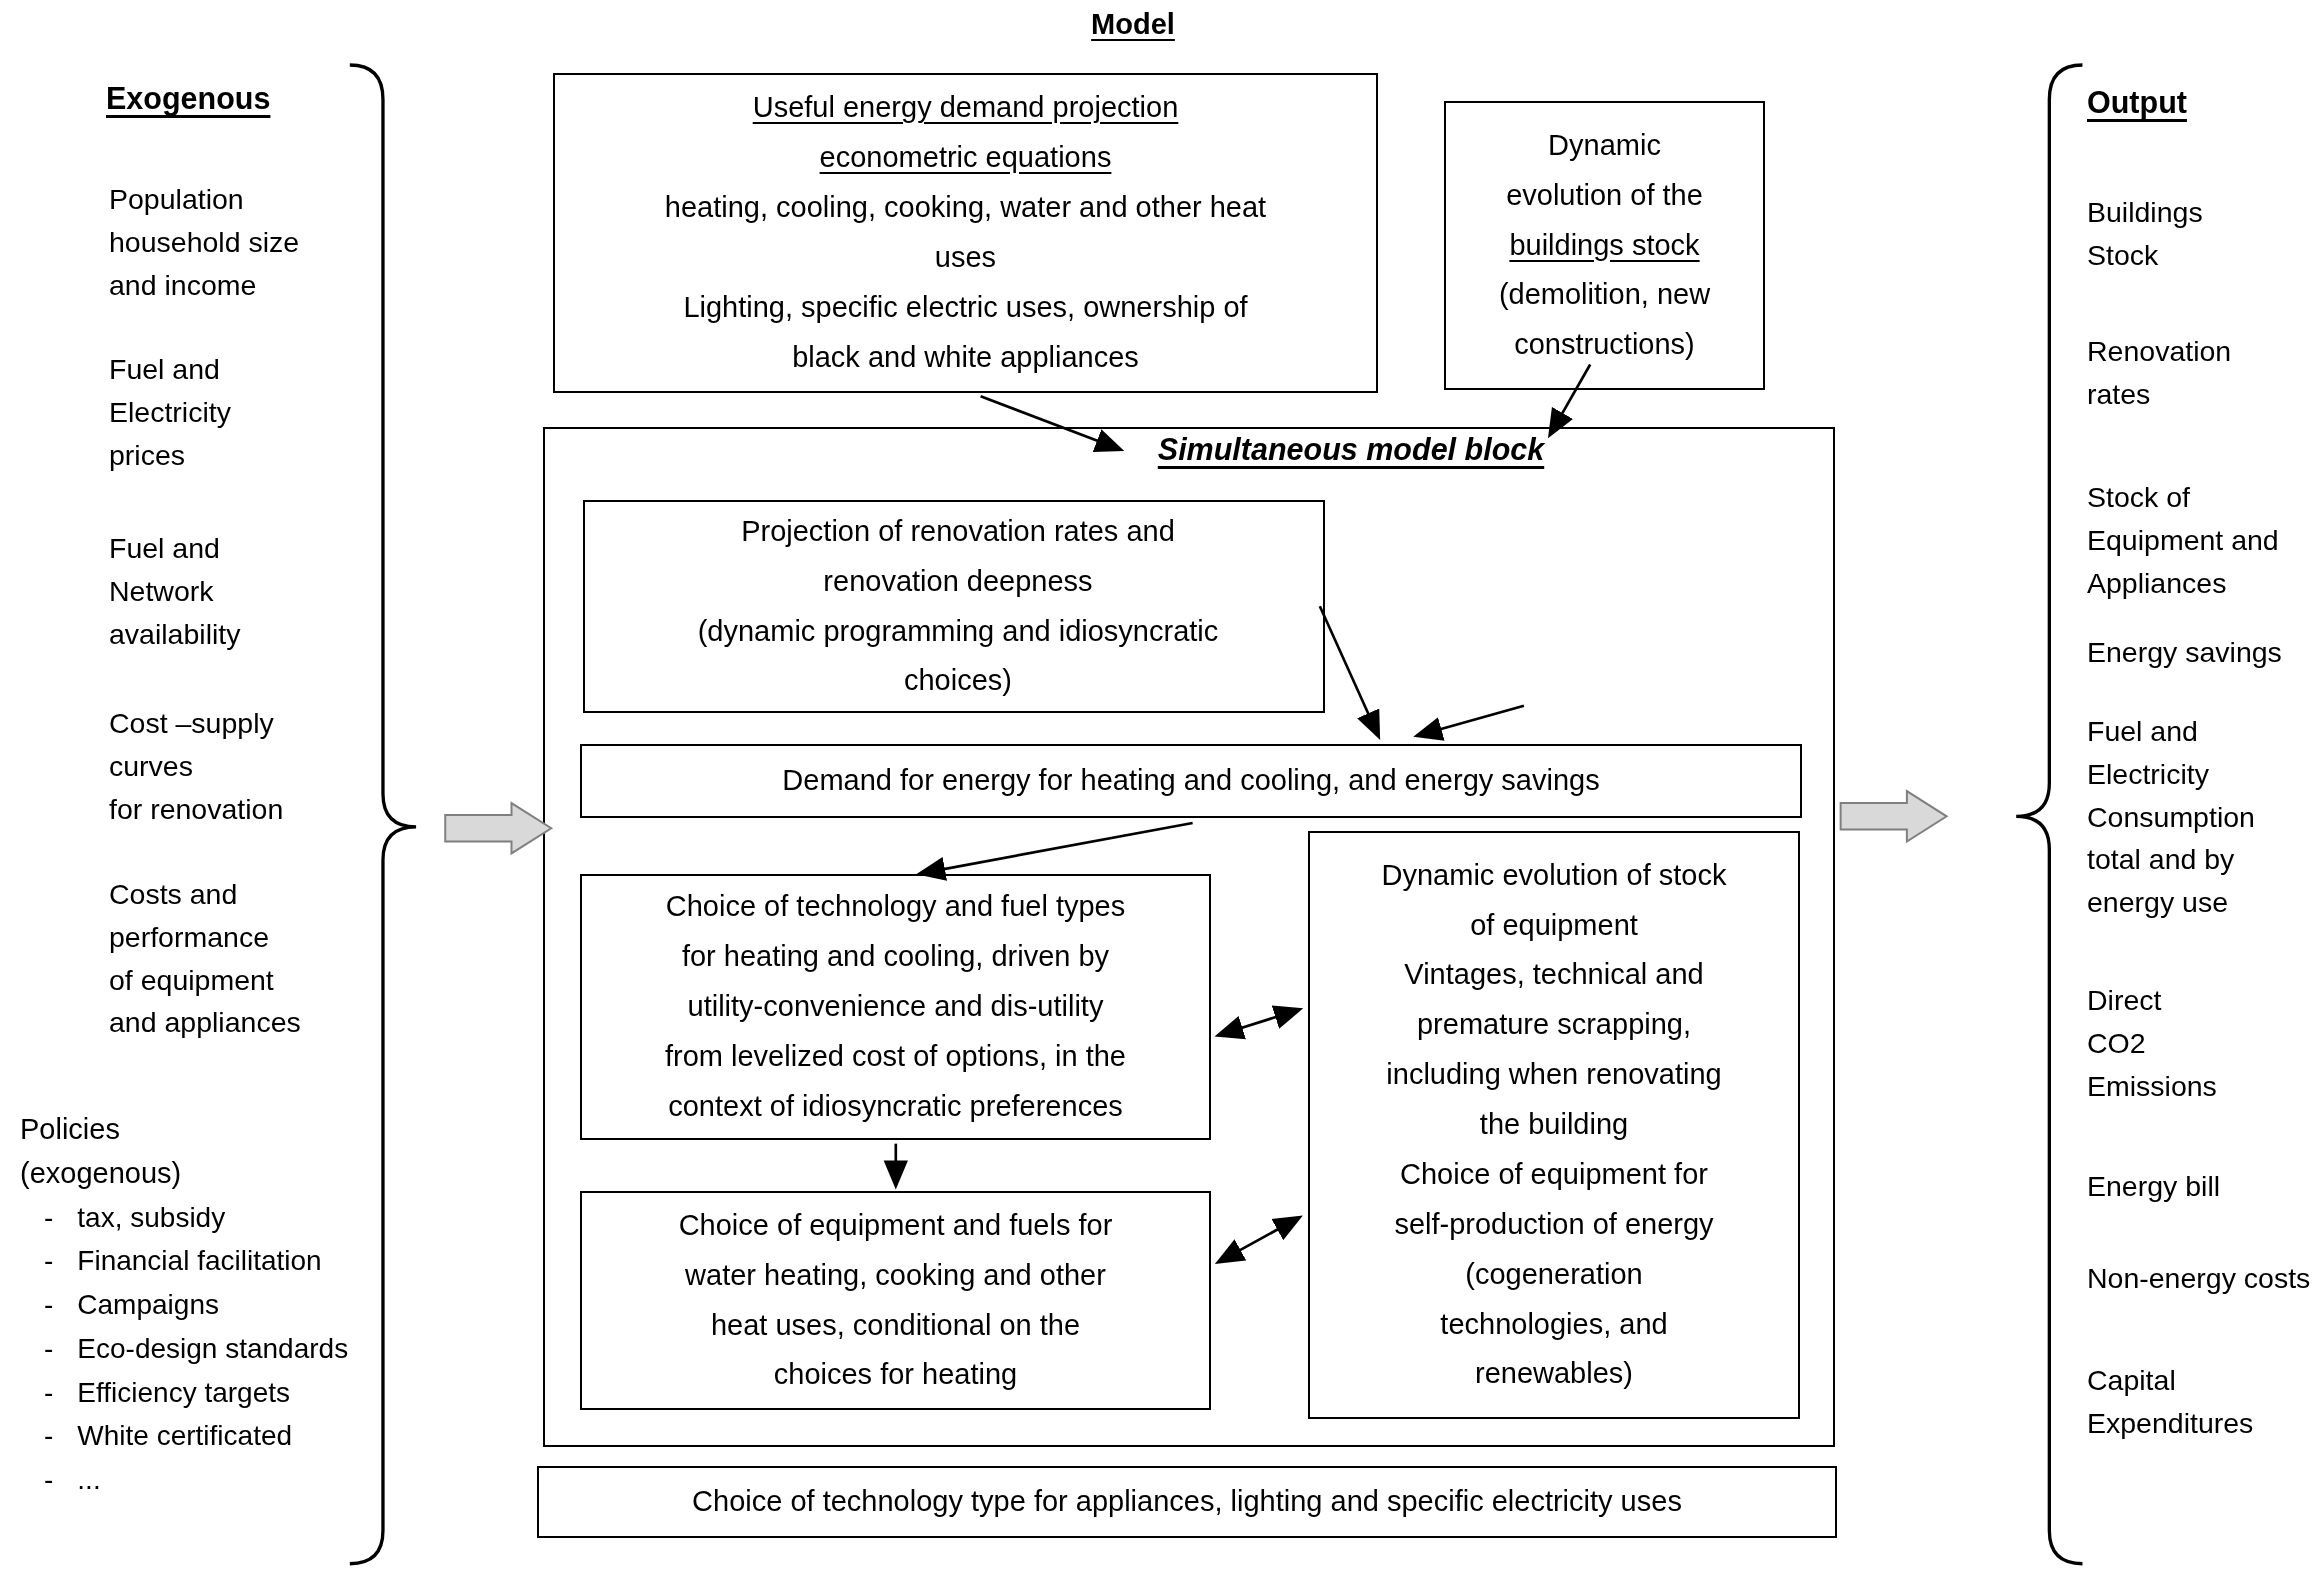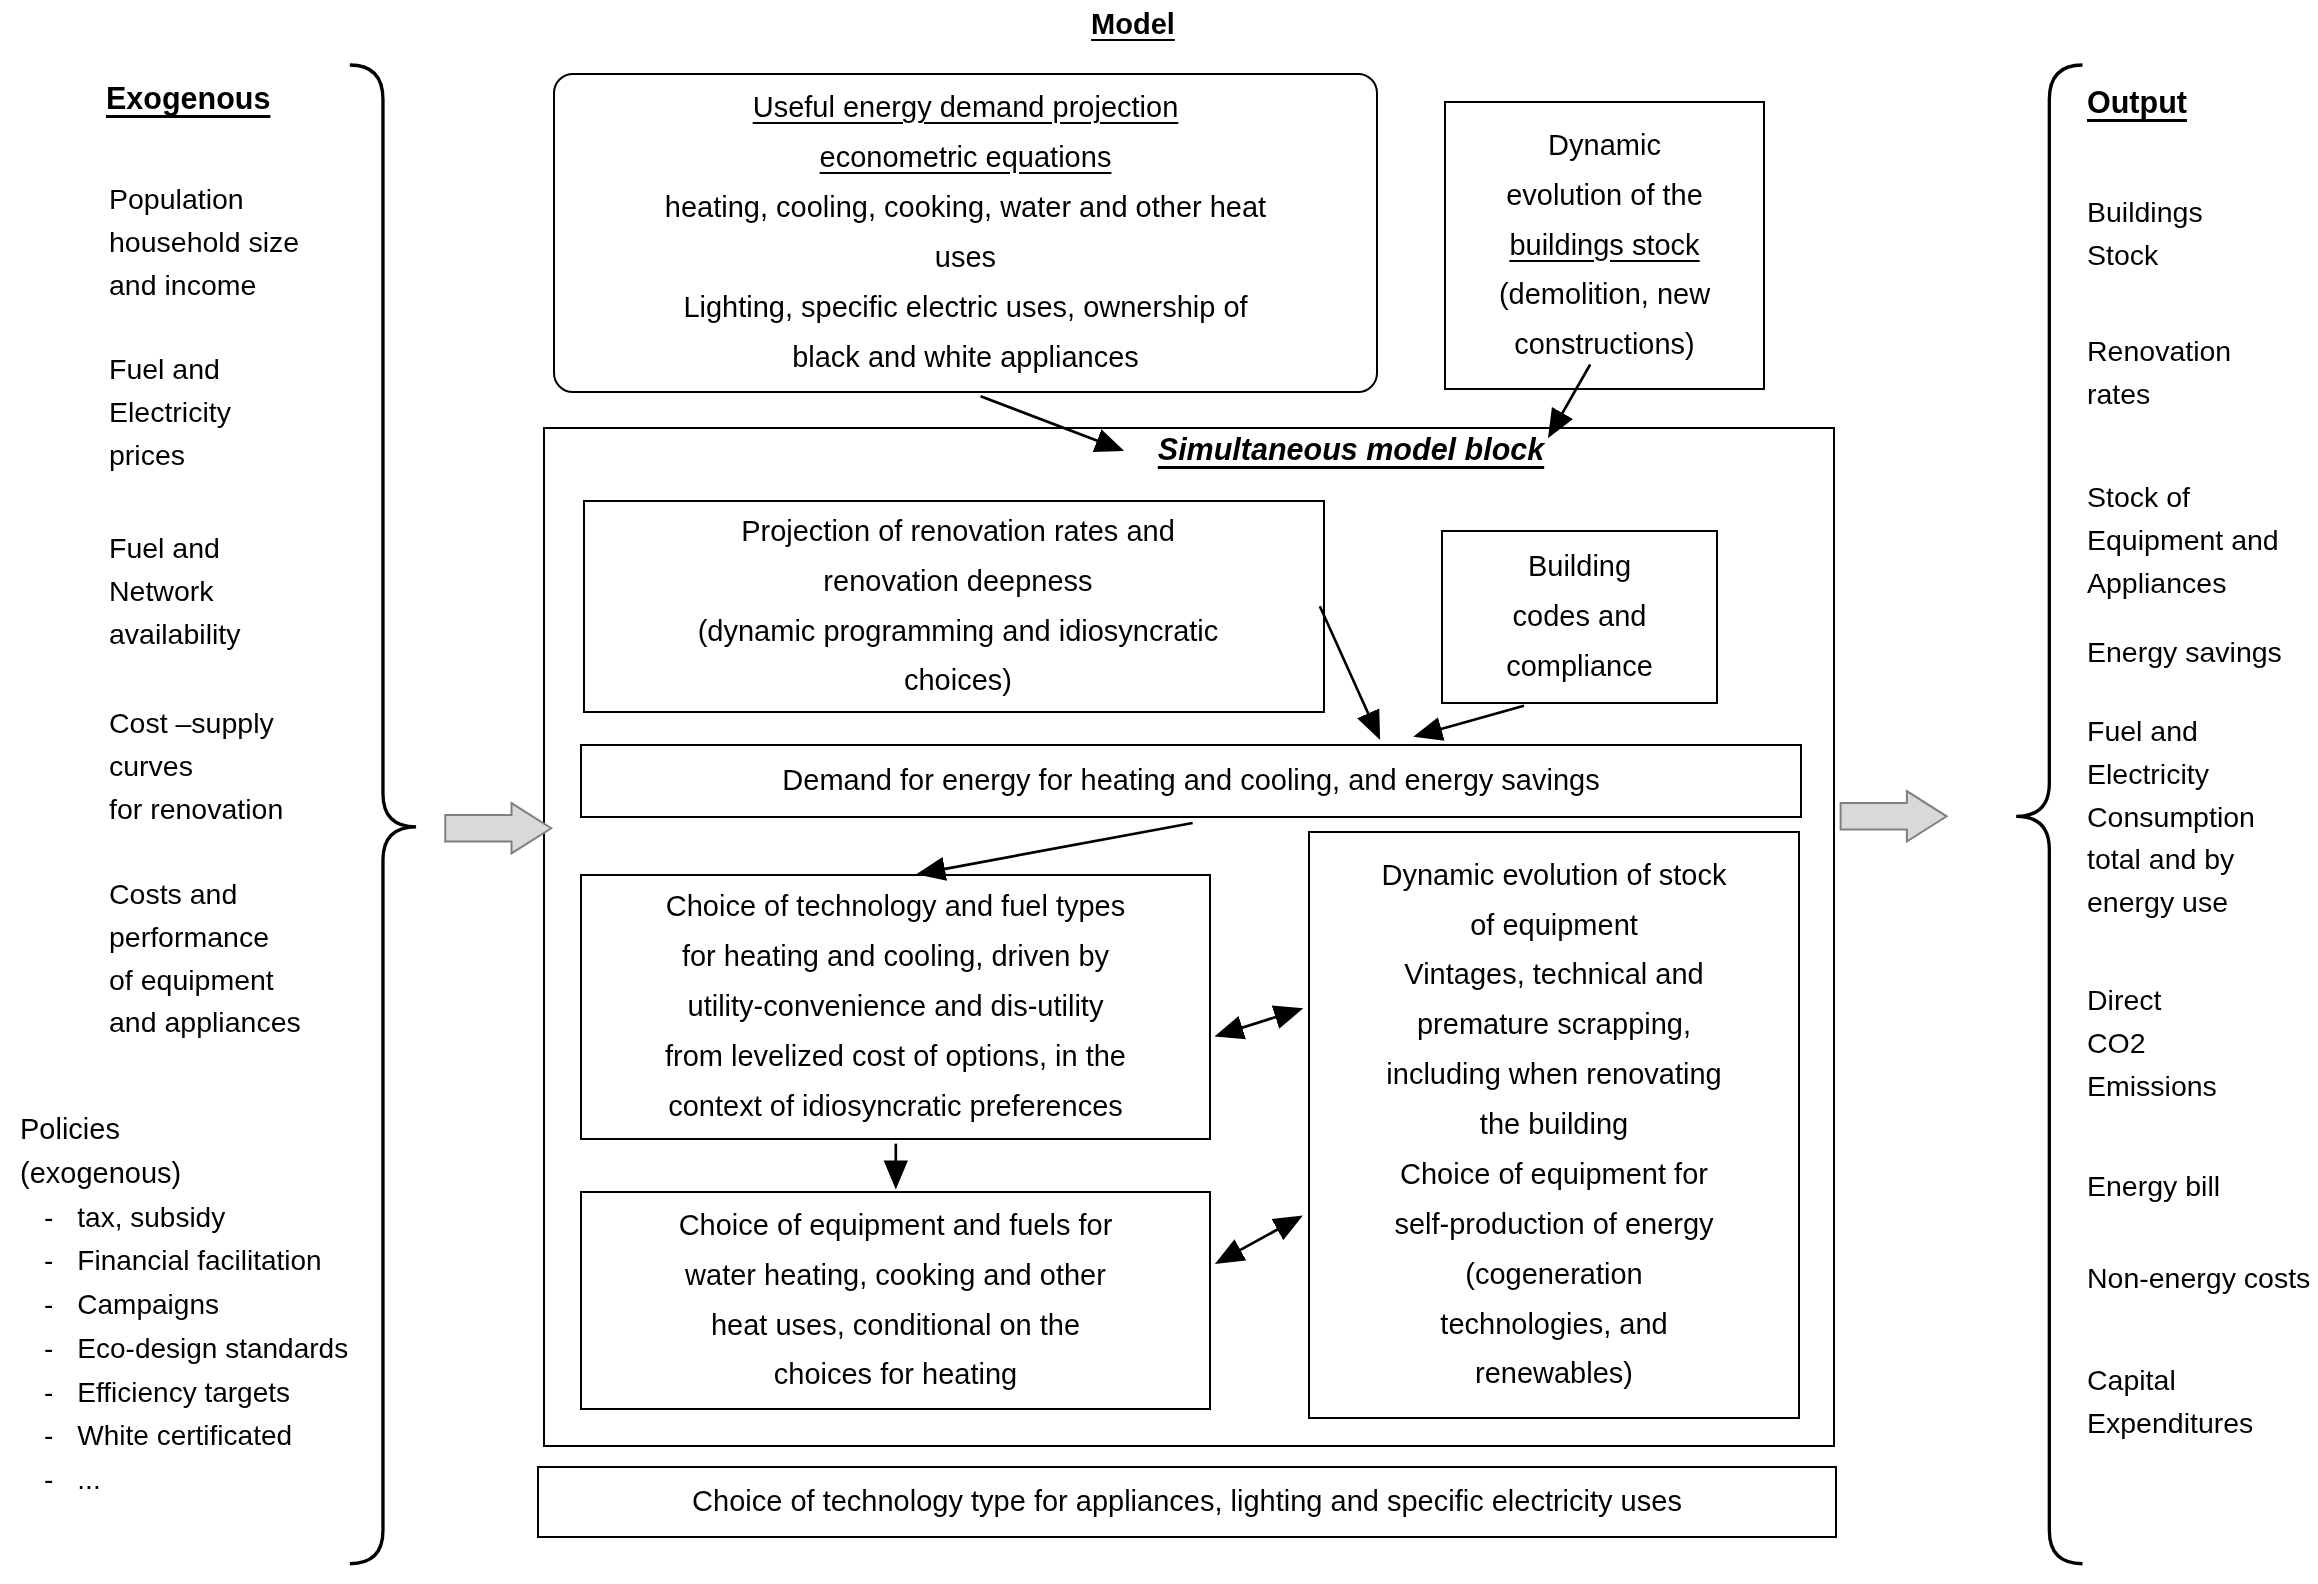--- a/index.html
+++ b/index.html
@@ -48,21 +48,21 @@
   .sim-block {
     position:absolute; left:543px; top:427px; width:1292px; height:1020px;
     border:2px solid #000; background:transparent;
   }
   .sim-title {
     position:absolute; left:1126px; top:432px; width:450px;
     text-align:center; font-size:30.5px; font-weight:bold; font-style:italic;
     text-decoration:underline; text-underline-offset:6px;
   }
 
-  #box-demand-projection { left:553px;  top:73px;  width:825px; height:320px;border-radius:20px; }
+  #box-demand-projection { left:553px;  top:73px;  width:825px; height:320px; }
   #box-buildings-stock   { left:1444px; top:101px;  width:321px;  height:289px; }
   #box-renovation        { left:583px;  top:500px;  width:742px; height:213px;padding-left:8px; }
   #box-building-codes    { left:1441px; top:530px;  width:277px;  height:174px; }
   #box-demand            { left:580px;  top:744px; width:1222px; height:74px; }
   #box-tech-choice       { left:580px;  top:874px; width:631px;  height:266px; }
   #box-equipment         { left:1308px; top:831px; width:492px;  height:588px; }
   #box-water             { left:580px;  top:1191px; width:631px;  height:219px; }
   #box-appliances        { left:537px;  top:1466px; width:1300px; height:72px; }
 
   .overlay {
@@ -144,23 +144,20 @@
 constructions)</div>
   </div>
 
   <div class="sim-block"></div>
   <div class="sim-title">Simultaneous model block</div>
 
   <div class="dbox" id="box-renovation">Projection of renovation rates and
 renovation deepness
 (dynamic programming and idiosyncratic
 choices)</div>
-  <div class="dbox" id="box-building-codes">Building
-codes and
-compliance</div>
   <div class="dbox" id="box-demand">Demand for energy for heating and cooling, and energy savings</div>
   <div class="dbox" id="box-tech-choice">Choice of technology and fuel types
 for heating and cooling, driven by
 utility-convenience and dis-utility
 from levelized cost of options, in the
 context of idiosyncratic preferences</div>
   <div class="dbox" id="box-equipment">Dynamic evolution of stock
 of equipment
 Vintages, technical and
 premature scrapping,

